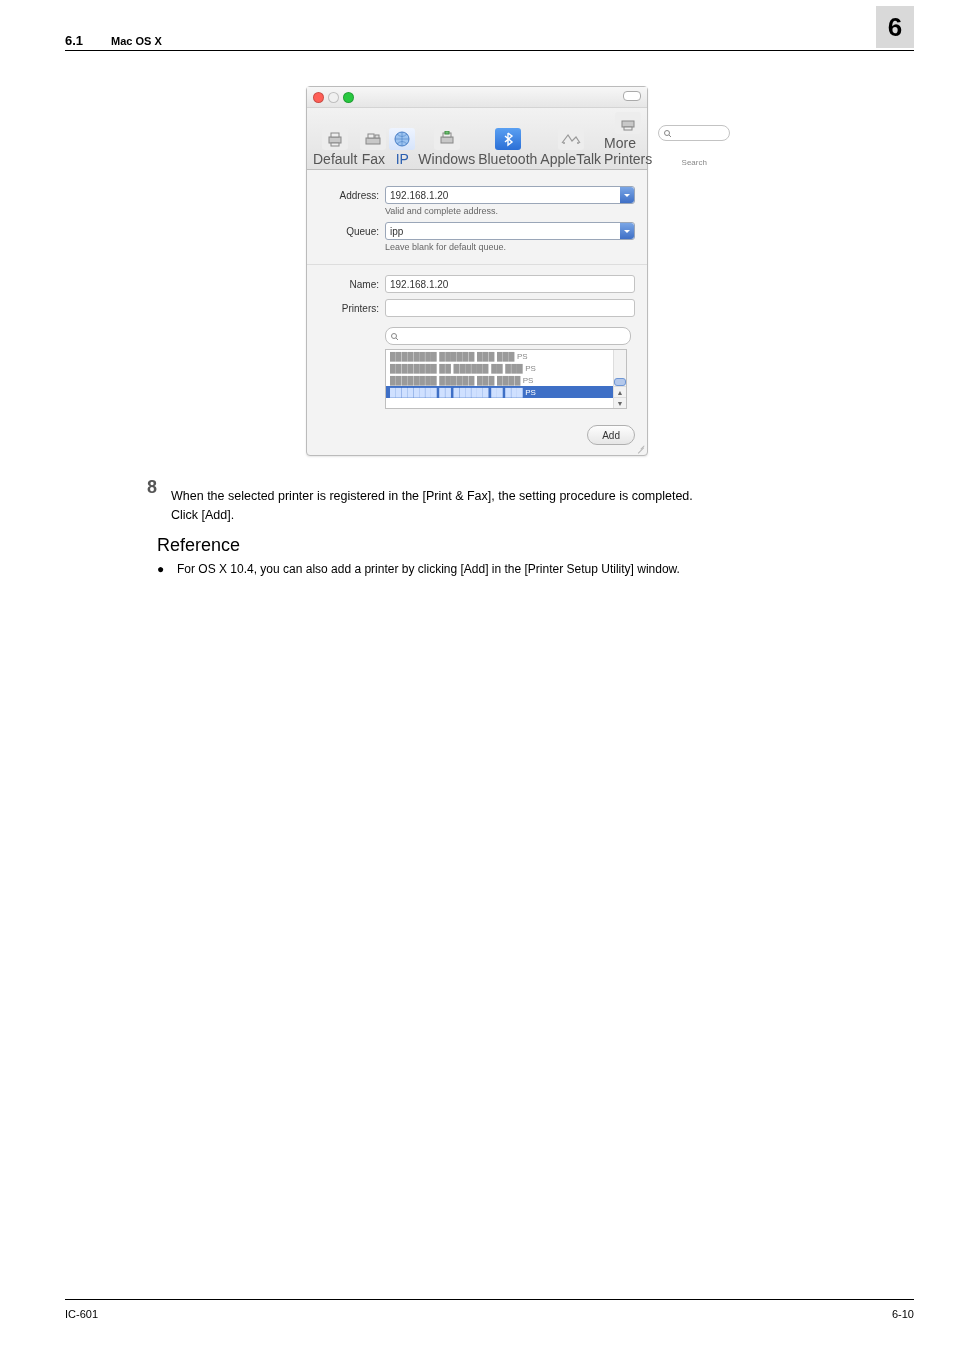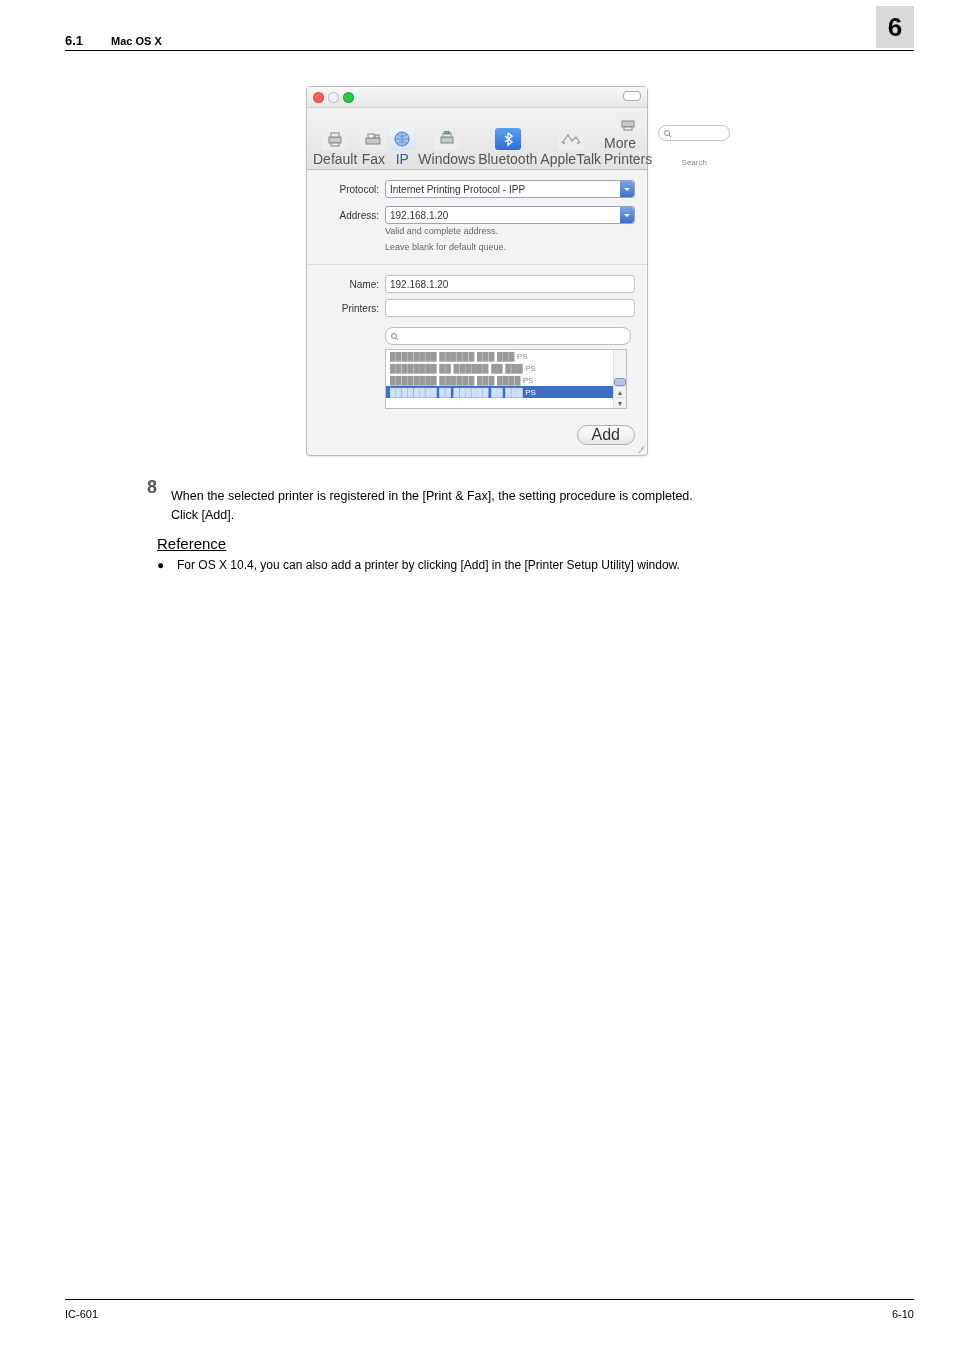--- a/index.html
+++ b/index.html
@@ -137,35 +137,35 @@
     display:flex; flex-direction:column;
   }
   .drv-scroll .thumb { width:10px; margin:0 auto; background:#b4c8ea; border:1px solid #6e96d5; border-radius:3px; height:14px; margin-top:28px;}
   .drv-scroll .btn { height:10px; border-top:1px solid #ddd; display:flex;align-items:center;justify-content:center;font-size:7px;color:#666;}
   .drv-scroll .btns { margin-top:auto;}
   .dlg-footer {
     padding: 10px 12px 10px 12px; display:flex; justify-content:flex-end;
   }
   .mac-btn {
     height:18px; padding:0 14px; border:1px solid #b0b0b0; border-radius:10px;
-    background: linear-gradient(#fdfdfd,#e6e6e6); font-size:16px; color:#333;
+    background: linear-gradient(#fdfdfd,#e6e6e6); font-size:10px; color:#333;
     display:flex; align-items:center;
   }
   .resize-grip {
     position:absolute; right:2px; bottom:2px; width:10px; height:10px;
   }
   .resize-grip::before, .resize-grip::after {
     content:""; position:absolute; background:#b5b5b5; height:1px;
   }
   .resize-grip::before { width:8px; right:0; bottom:2px; transform:rotate(-45deg);}
   .resize-grip::after { width:5px; right:0; bottom:5px; transform:rotate(-45deg);}
   .step-row { display:flex; margin-top: 22px; }
   .step-num { width: 92px; text-align:right; font-size:18px; font-weight:bold; color:#555; padding-right: 14px; line-height:1;}
   .step-text { flex:1; font-size:12.5px; padding-top:3px; line-height:1.5;}
-  .ref-label { margin-top:10px; margin-left: 92px; font-size:15px;text-decoration:underline;}
+  .ref-label { margin-top:10px; margin-left: 92px; font-size:18px;}
   .bullet-row { display:flex; margin-top:6px; margin-left:92px;}
   .bullet { width:14px; padding-right:6px;}
   .footer-line {
     position:absolute; left:65px; right:40px; bottom:50px;
     border-top:1px solid #000;
   }
   .footer-row {
     position:absolute; left:65px; right:40px; bottom:30px;
     display:flex; justify-content:space-between; font-size:11px;
   }
@@ -267,36 +267,36 @@
             <svg width="9" height="9">
                 <circle cx="4" cy="4" r="2.5" stroke="#888" fill="none"></circle>
                 <line x1="6" y1="6" x2="8" y2="8" stroke="#888"></line>
               </svg>
           </div>
           <span class="tb-search-label">Search</span>
         </div>
       </div>
 
       <div class="section-upper">
-        <div class="frow">
-          <div class="flbl">Protocol:</div>
-          <div class="fselect">
-            <span>Internet Printing Protocol - IPP</span>
-            <div class="arrow"></div>
-          </div>
-        </div>
         <div style="height:6px;"></div>
         <div class="frow">
           <div class="flbl">Address:</div>
           <div class="finput">
             <span>192.168.1.20</span>
             <div class="combo-arrow"></div>
           </div>
         </div>
         <div class="fhint">Valid and complete address.</div>
+        <div class="frow">
+          <div class="flbl">Queue:</div>
+          <div class="finput">
+            <span>ipp</span>
+            <div class="combo-arrow"></div>
+          </div>
+        </div>
         <div class="fhint">Leave blank for default queue.</div>
       </div>
 
       <div class="section-mid">
         <div class="frow">
           <div class="flbl">Name:</div>
           <div class="finput" style="border-color:#c3c3c3;">
             <span>192.168.1.20</span>
           </div>
         </div>

